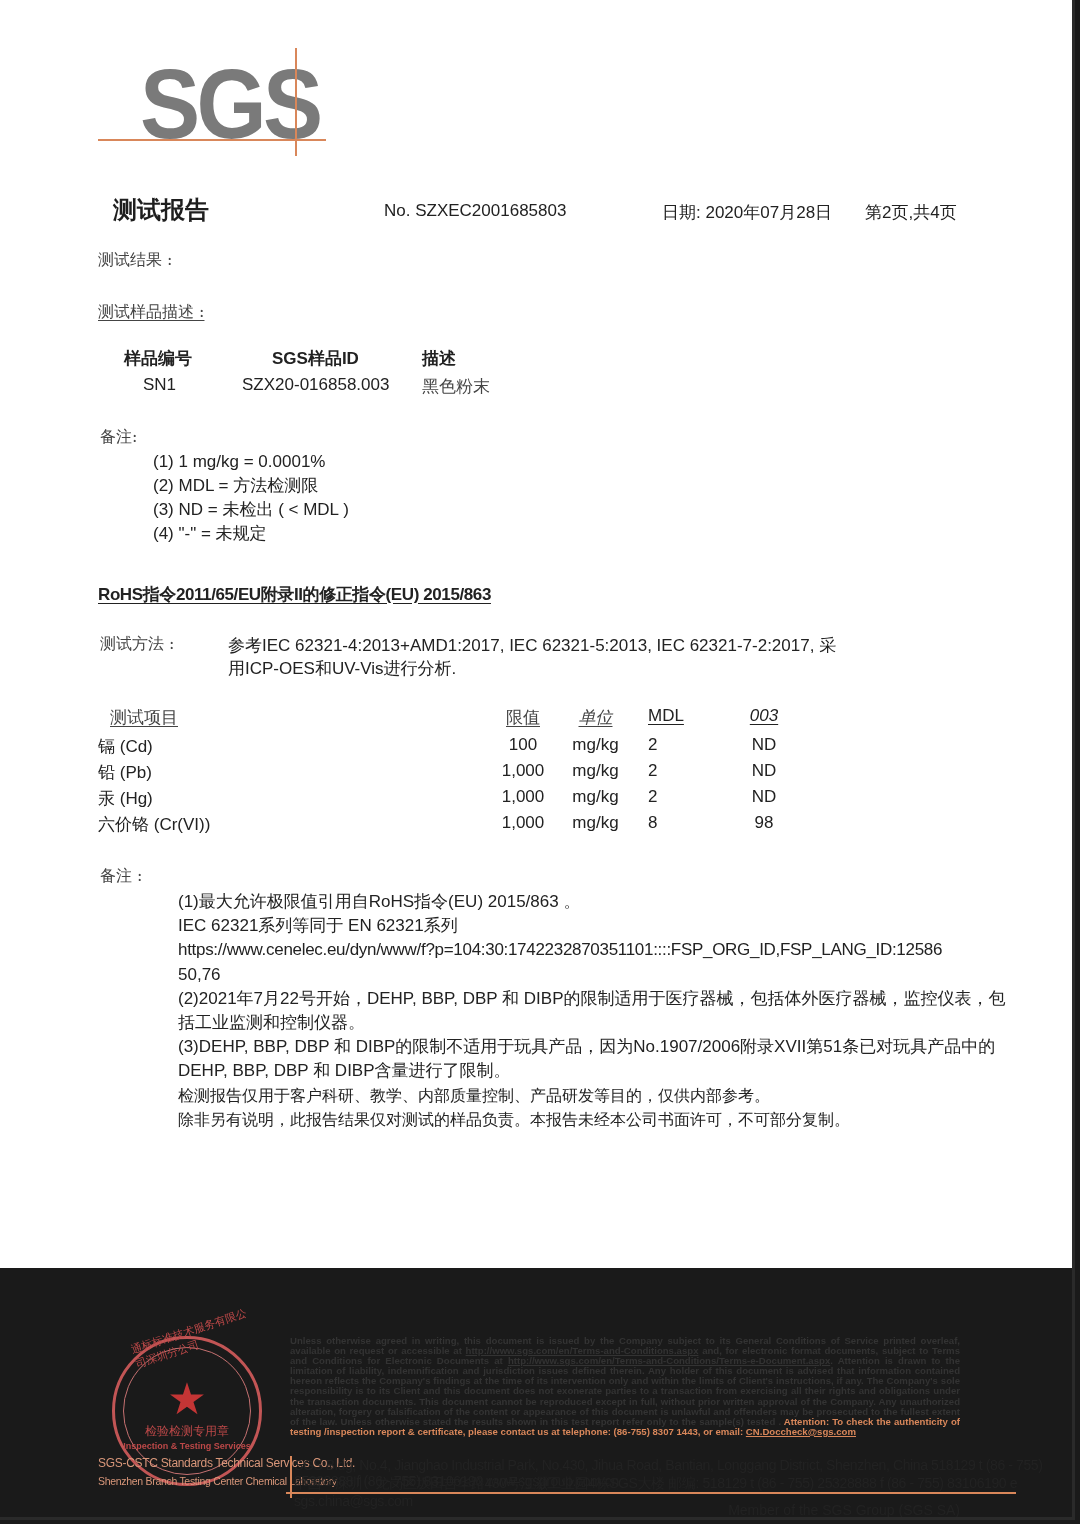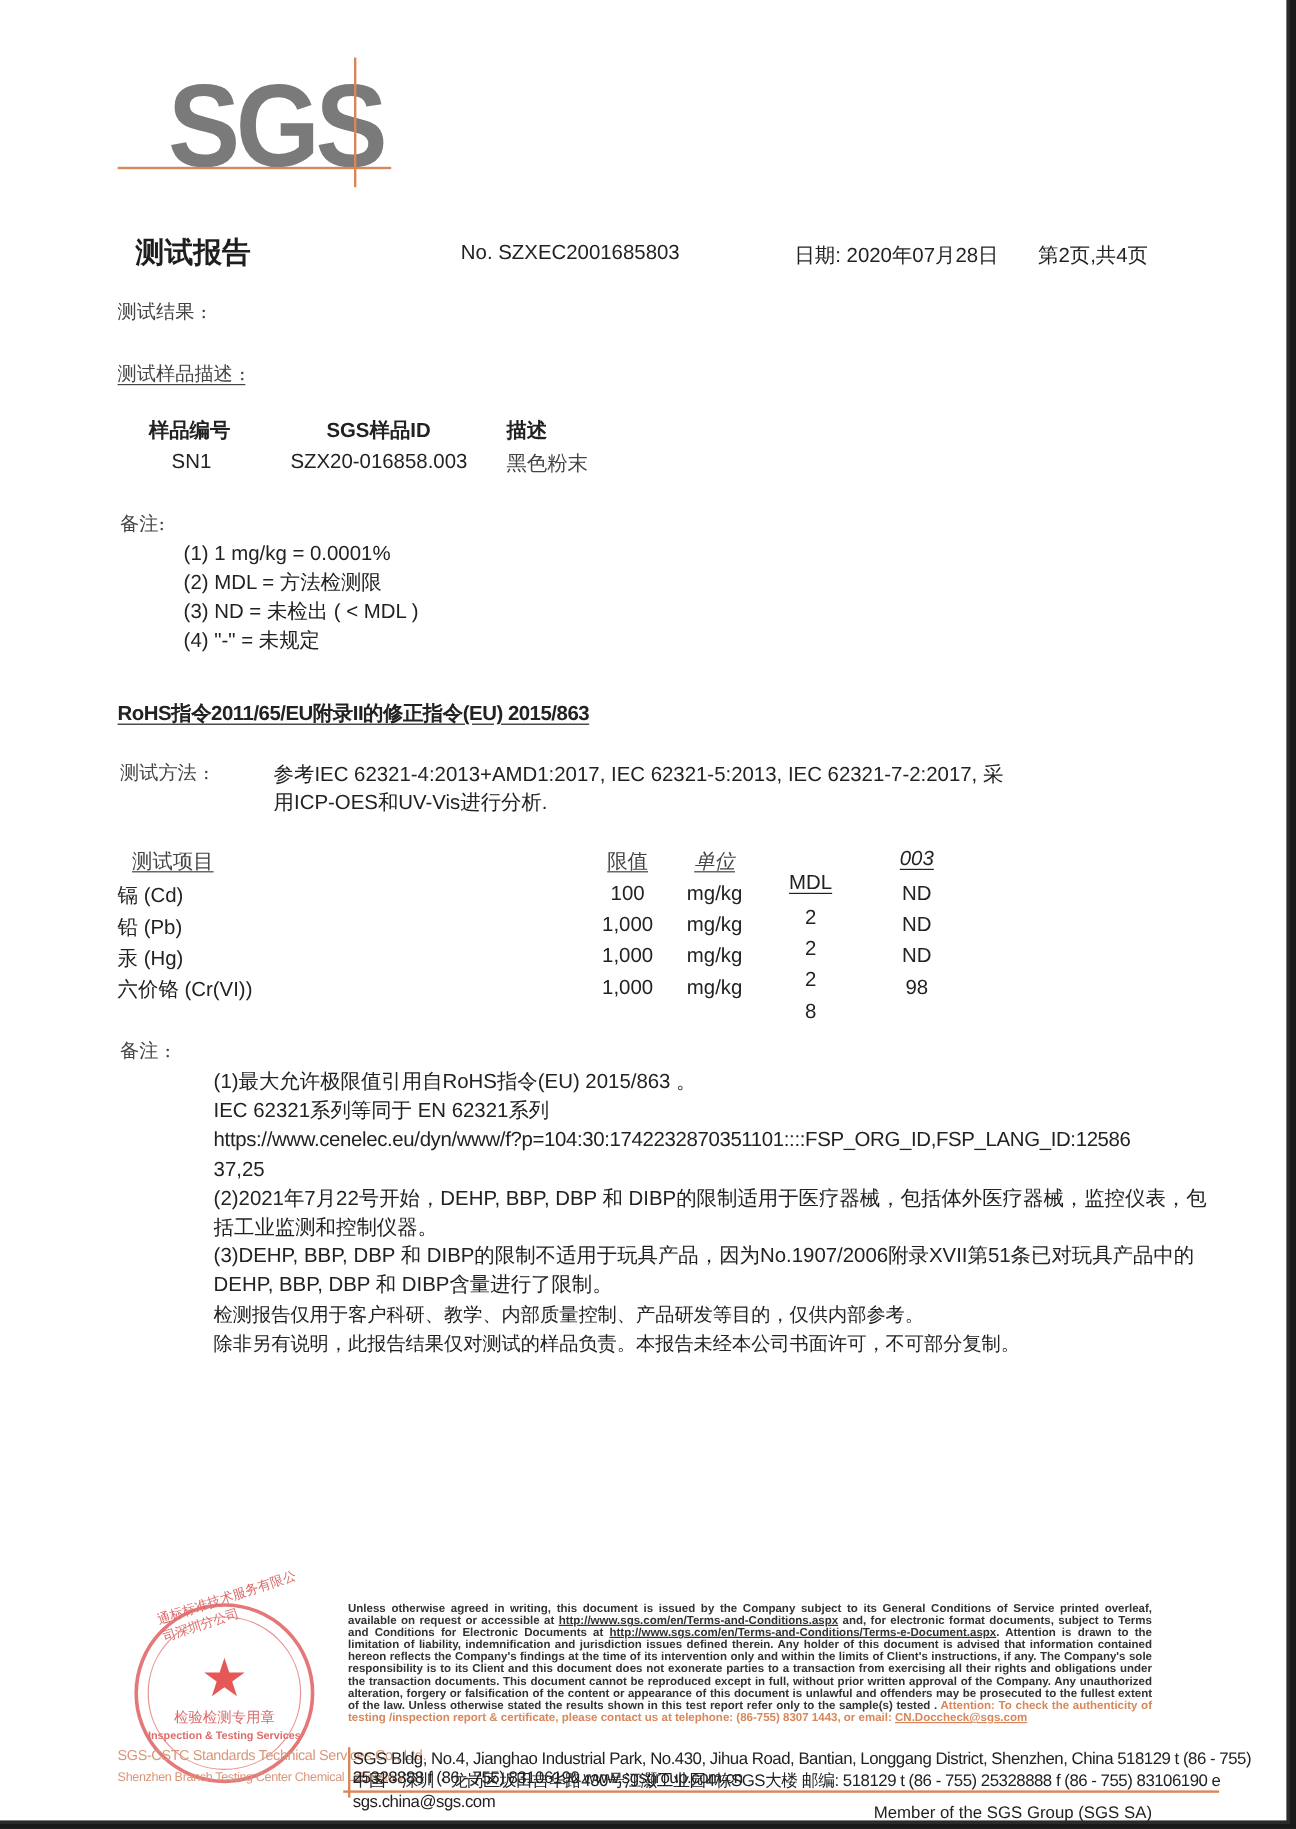--- a/index.html
+++ b/index.html
@@ -1,37 +1,37 @@
 <!DOCTYPE html>
 <html><head>
 <meta charset="utf-8">
 <style>
   * { margin: 0; padding: 0; box-sizing: border-box; }
   html, body { width: 1080px; height: 1524px; background: #1a1a1a; overflow: hidden; }
   body { position: relative; font-family: "Liberation Sans", "DejaVu Sans", sans-serif; color: #222; }
-  .page { position: absolute; left: 0; top: 0; width: 1075px; height: 1520px; background: #ffffff; }
+  .page { position: absolute; left: 0; top: 0; width: 1075px; height: 1268px; background: #ffffff; }
   .abs { position: absolute; white-space: nowrap; }
 
   
   .logo-text { position: absolute; left: 140px; top: 55px; font-family: "Liberation Sans", sans-serif; font-weight: bold; font-size: 98px; color: #7a7a7a; letter-spacing: -4px; transform: scaleX(0.92); transform-origin: left top; line-height: 1; }
   .logo-hline { position: absolute; left: 98px; top: 139px; width: 228px; height: 2px; background: #d9875a; }
   .logo-vline { position: absolute; left: 295px; top: 48px; width: 2px; height: 108px; background: #d9875a; }
 
   .title { font-size: 24px; font-weight: bold; color: #1e1e1e; }
   .t17 { font-size: 17px; color: #222; }
   .label-cn { font-family: "DejaVu Serif", serif; font-size: 16px; color: #444; }
   .u { text-decoration: underline; text-underline-offset: 3px; }
   .bold { font-weight: bold; }
 
   .tbl-row { position: absolute; left: 98px; width: 760px; height: 26px; font-size: 17px; }
   .tbl-row span { position: absolute; top: 0; }
   .c-item { left: 0; }
   .c-limit { left: 390px; width: 70px; text-align: center; }
   .c-unit { left: 470px; width: 55px; text-align: center; }
-  .c-mdl { left: 550px; width: 55px; text-align: center; margin-top: 20px; }
+  .c-mdl { left: 550px; width: 55px; text-align: left; }
   .c-res { left: 640px; width: 52px; text-align: center; }
 
   .remarks { position: absolute; left: 178px; top: 890px; width: 840px; font-size: 17px; line-height: 24.2px; color: #222; }
   .remarks p { white-space: normal; }
   .remarks .cn { font-family: "DejaVu Serif", serif; font-size: 16px; }
 
   
   .stamp { position: absolute; left: 112px; top: 1336px; width: 150px; height: 150px; border: 3px solid #e06060; border-radius: 50%; opacity: 0.85; }
   .stamp-inner { position: absolute; left: 8px; top: 8px; right: 8px; bottom: 8px; border: 1px solid #e48080; border-radius: 50%; }
   .stamp-star { position: absolute; left: 50%; top: 38px; transform: translateX(-50%); font-size: 44px; color: #e23a3a; line-height: 1; }
@@ -124,21 +124,21 @@
       <span class="c-mdl">8</span>
       <span class="c-res">98</span>
     </div>
   </div>
 
   <div class="abs label-cn" style="left:100px;top:866px;">备注 :</div>
   <div class="remarks">
     <p>(1)最大允许极限值引用自RoHS指令(EU) 2015/863  。</p>
     <p>IEC 62321系列等同于 EN 62321系列</p>
     <p style="letter-spacing:-0.3px;">https://www.cenelec.eu/dyn/www/f?p=104:30:1742232870351101::::FSP_ORG_ID,FSP_LANG_ID:12586</p>
-    <p>37,25</p>
+    <p>50,76</p>
     <p>(2)2021年7月22号开始，DEHP, BBP, DBP 和 DIBP的限制适用于医疗器械，包括体外医疗器械，监控仪表，包括工业监测和控制仪器。</p>
     <p>(3)DEHP, BBP, DBP 和 DIBP的限制不适用于玩具产品，因为No.1907/2006附录XVII第51条已对玩具产品中的DEHP, BBP, DBP 和 DIBP含量进行了限制。</p>
     <p class="cn">检测报告仅用于客户科研、教学、内部质量控制、产品研发等目的，仅供内部参考。</p>
     <p class="cn">除非另有说明，此报告结果仅对测试的样品负责。本报告未经本公司书面许可，不可部分复制。</p>
   </div>
 
   <div class="stamp">
     <div class="stamp-inner"></div>
     <div class="stamp-ring">通标标准技术服务有限公司深圳分公司</div>
     <div class="stamp-star">★</div>

